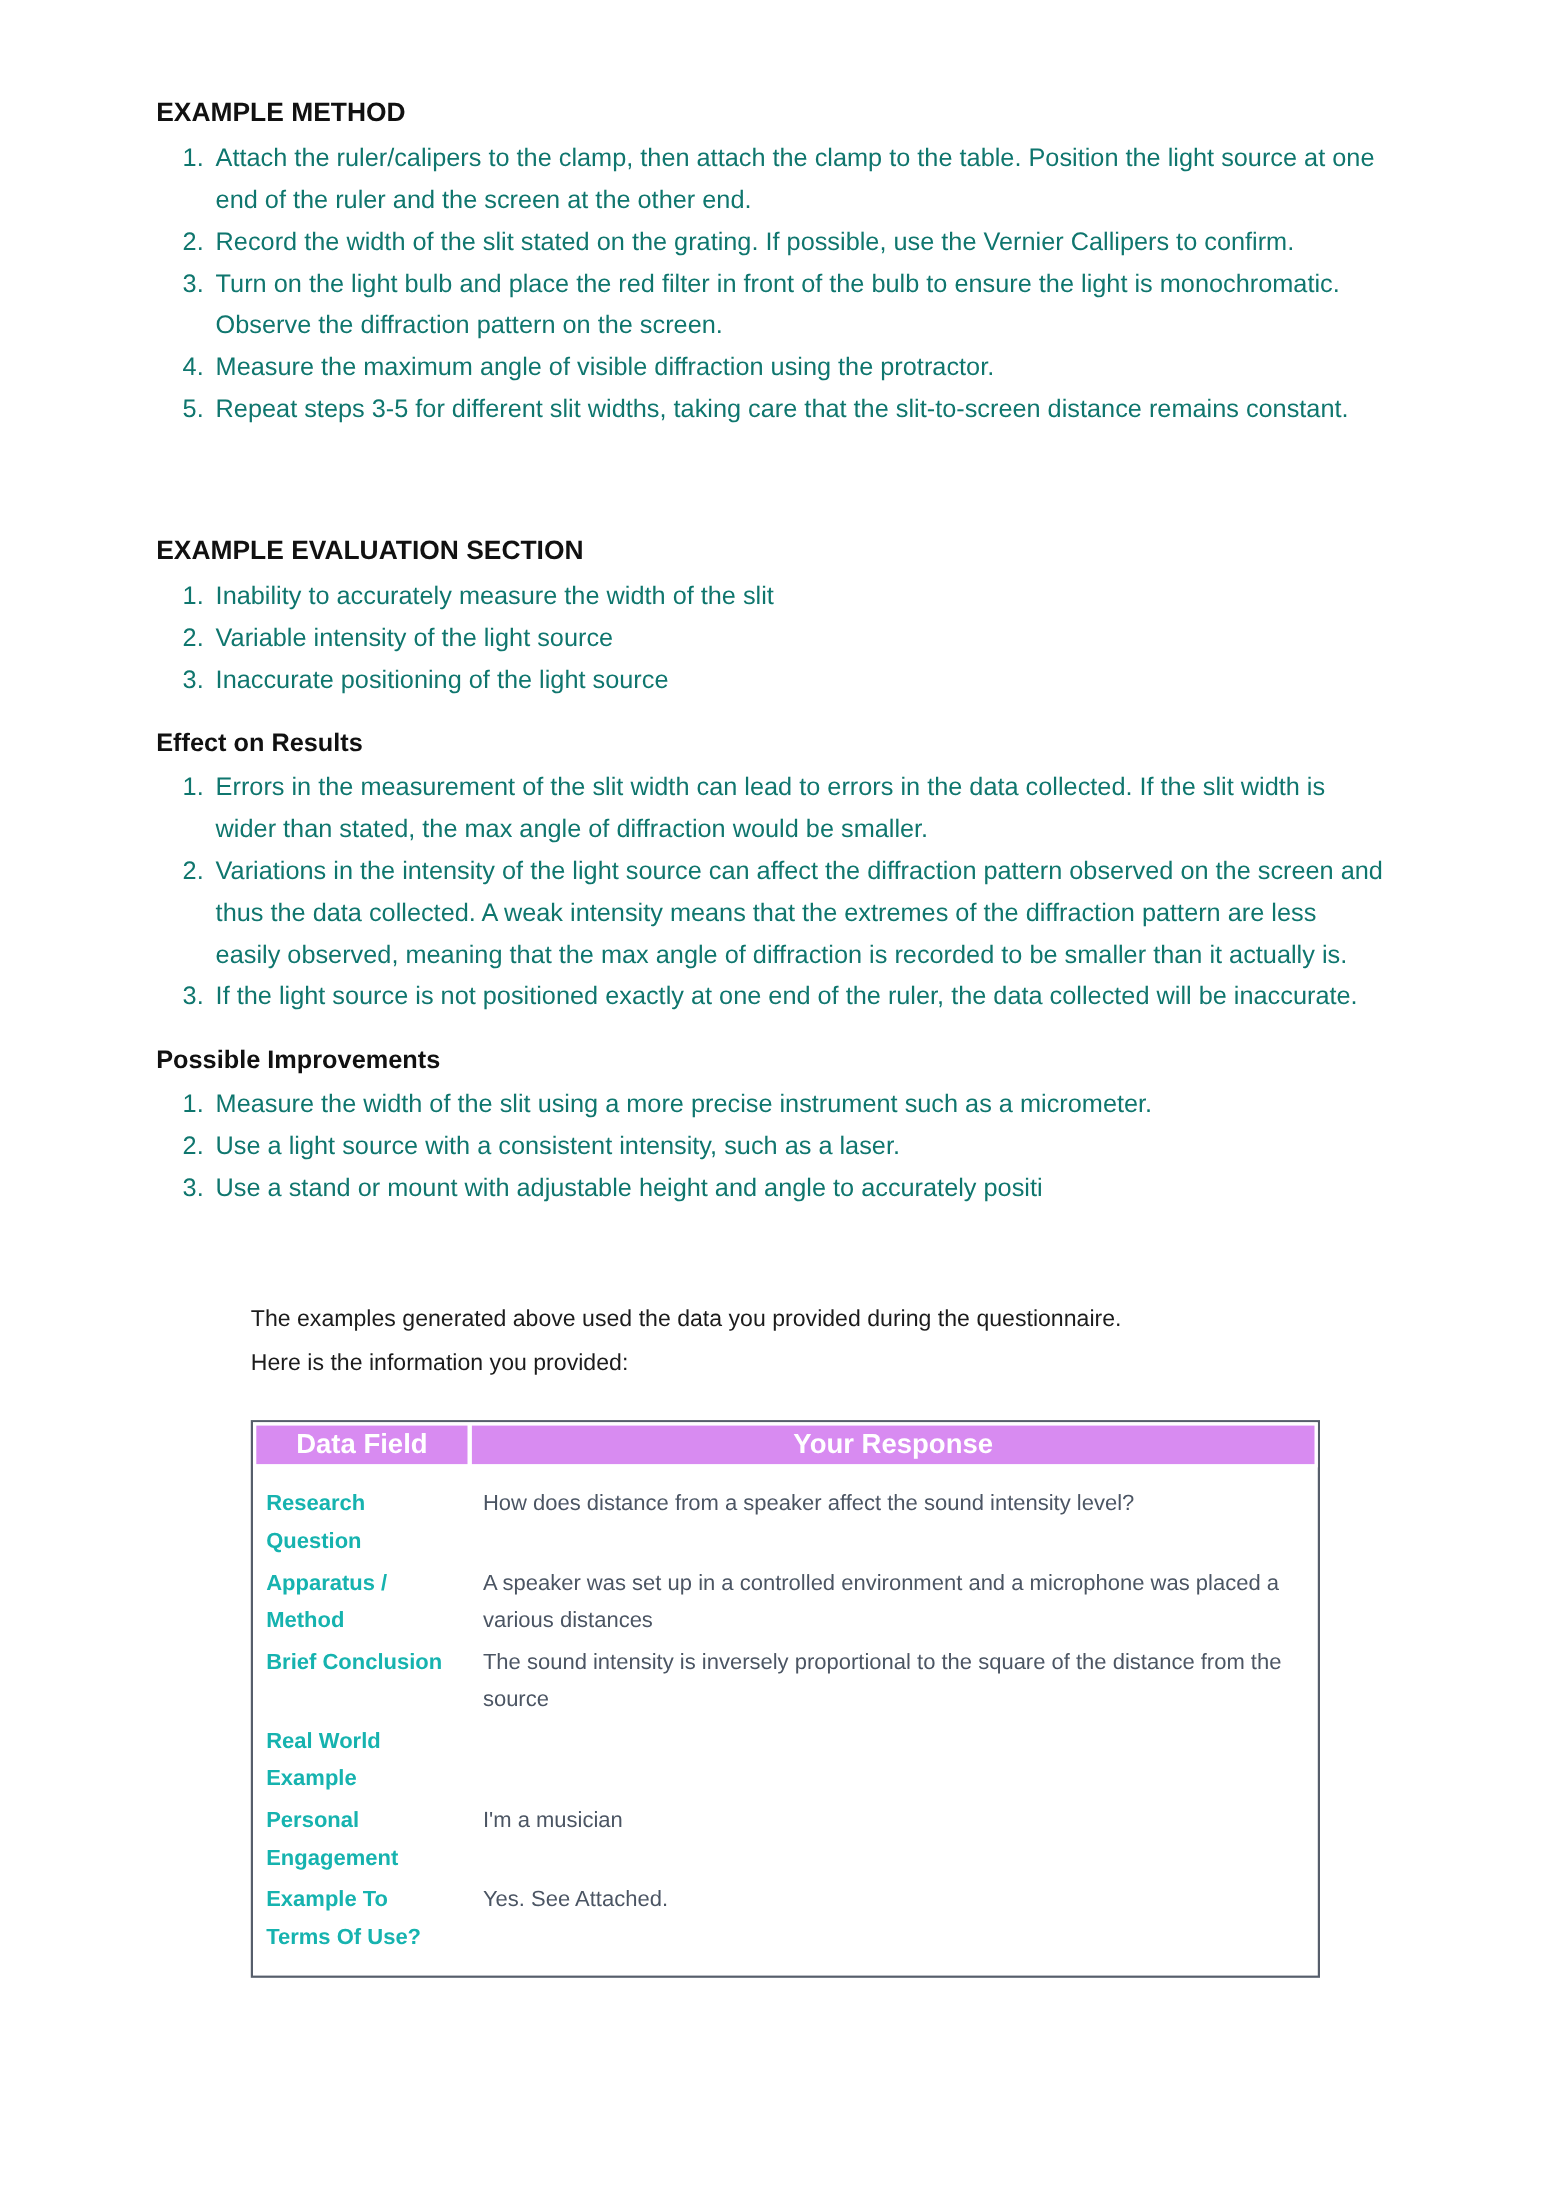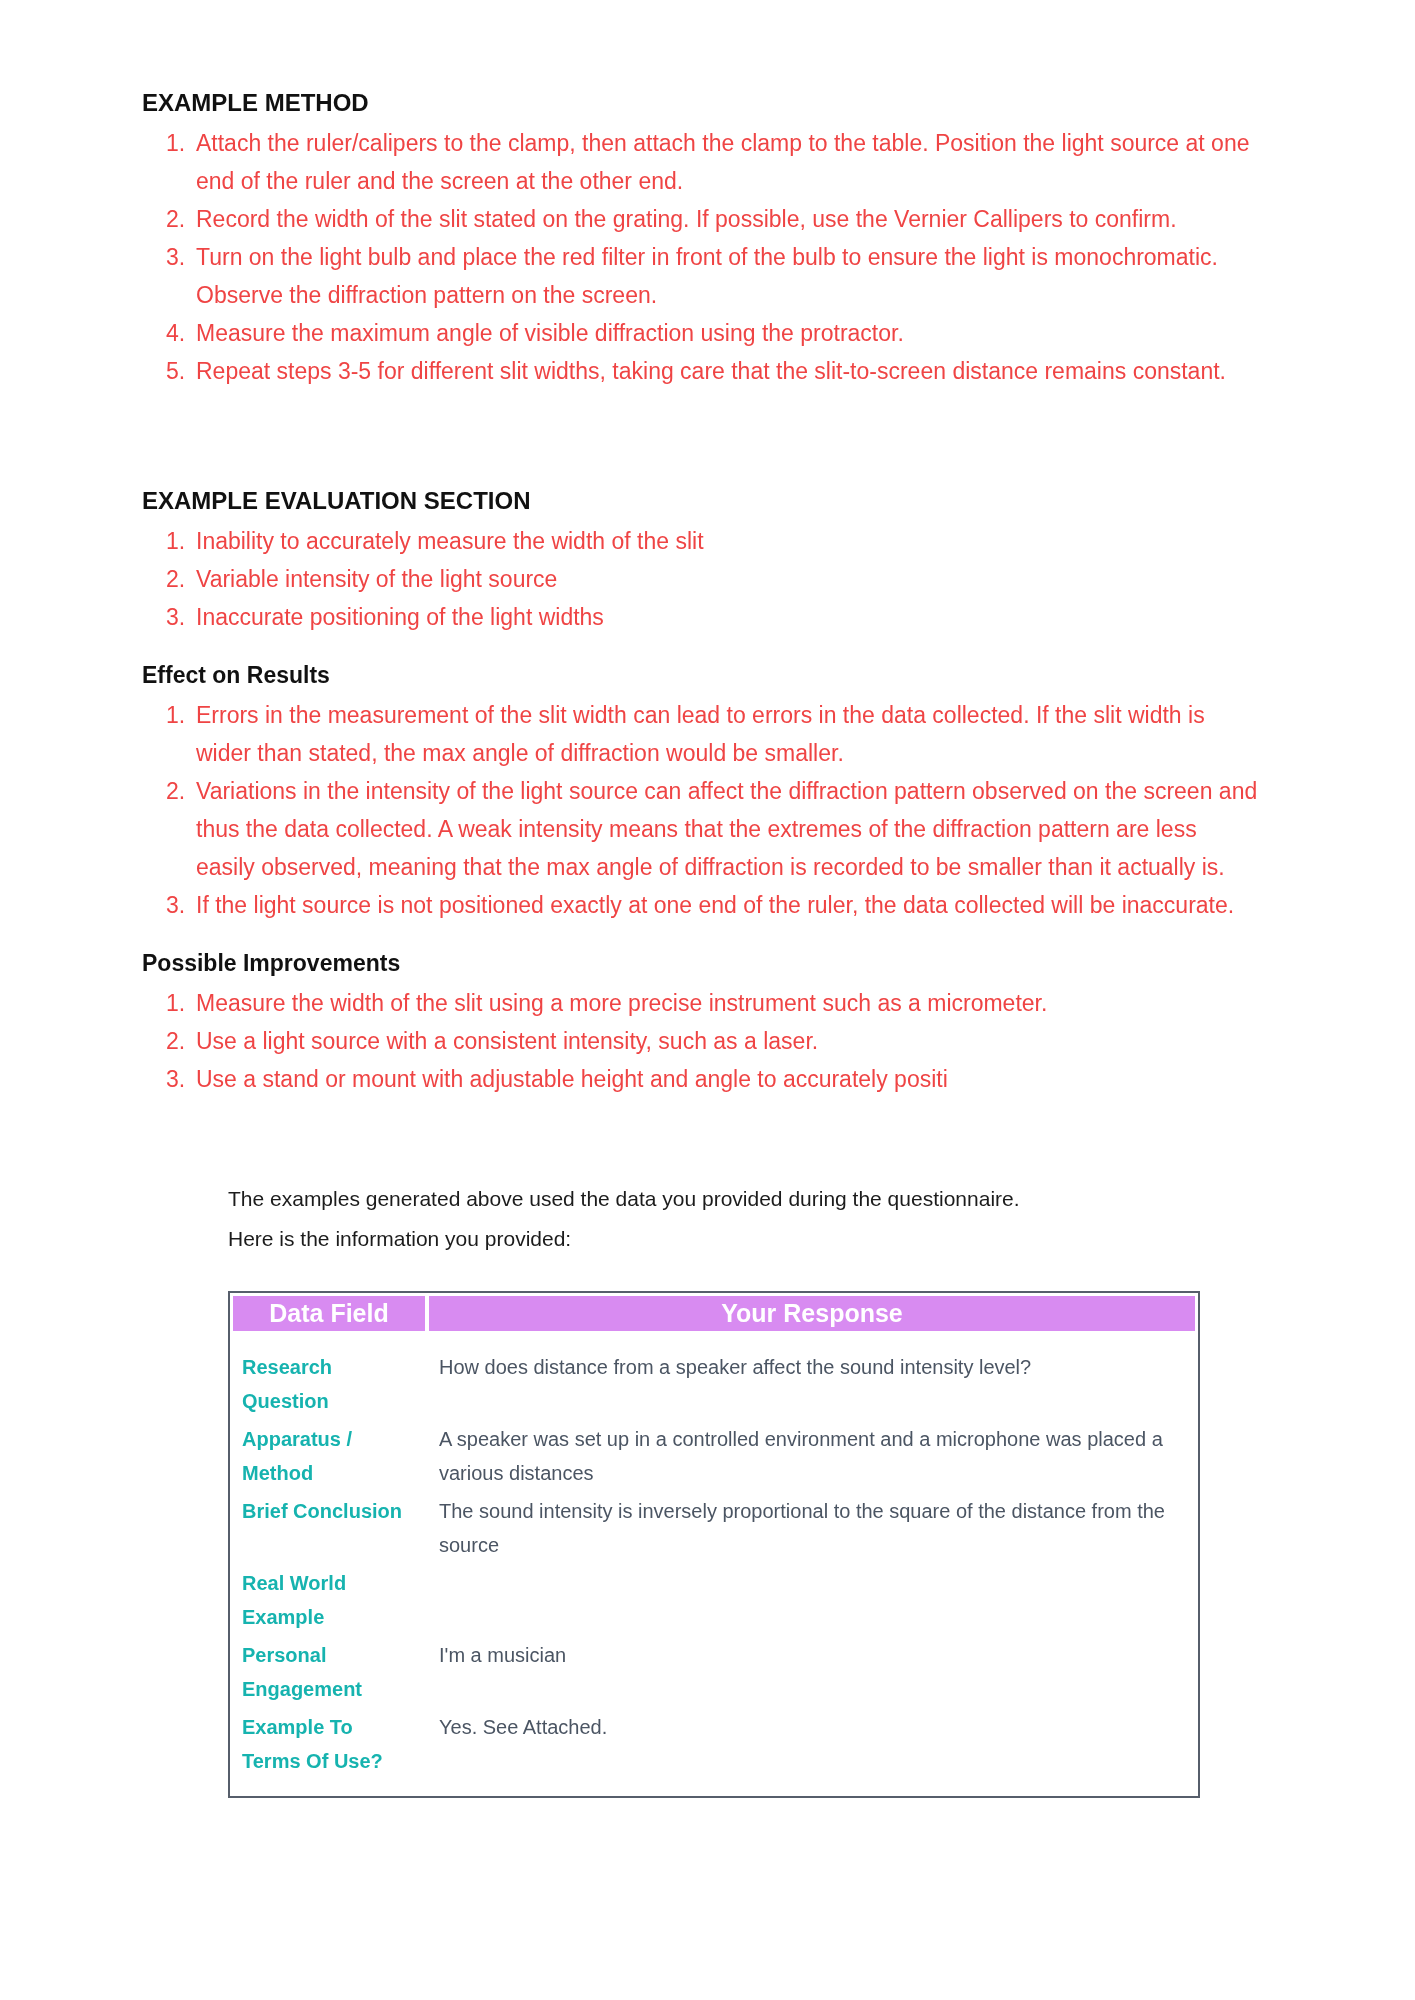--- a/index.html
+++ b/index.html
@@ -36,21 +36,21 @@
     list-style: none;
     margin-left: 24px;
     margin-top: 6px;
     max-width: 1130px;
   }
   ol.doc-list li {
     position: relative;
     padding-left: 30px;
     font-size: 23px;
     line-height: 38px;
-    color: #ef4444;
+    color: #0f766e;
     counter-increment: item;
   }
   ol.doc-list { counter-reset: item; }
   ol.doc-list li::before {
     content: counter(item) ".";
     position: absolute;
     left: 0;
     top: 0;
   }
 
@@ -130,21 +130,21 @@
       <li><span>Repeat steps 3-5 for different slit widths, taking care that the slit-to-screen distance remains constant.</span></li>
     </ol>
 
     <div class="gap-xl"></div>
 
     <div class="sec-heading">EXAMPLE EVALUATION SECTION</div>
 
     <ol class="doc-list">
       <li><span>Inability to accurately measure the width of the slit</span></li>
       <li><span>Variable intensity of the light source</span></li>
-      <li><span>Inaccurate positioning of the light widths</span></li>
+      <li><span>Inaccurate positioning of the light source</span></li>
     </ol>
 
     <div class="gap-md"></div>
 
     <div class="sub-heading">Effect on Results</div>
     <ol class="doc-list">
       <li><span>Errors in the measurement of the slit width can lead to errors in the data collected. If the slit width is wider than stated, the max angle of diffraction would be smaller.</span></li>
       <li><span>Variations in the intensity of the light source can affect the diffraction pattern observed on the screen and thus the data collected. A weak intensity means that the extremes of the diffraction pattern are less easily observed, meaning that the max angle of diffraction is recorded to be smaller than it actually is.</span></li>
       <li><span>If the light source is not positioned exactly at one end of the ruler, the data collected will be inaccurate.</span></li>
     </ol>

